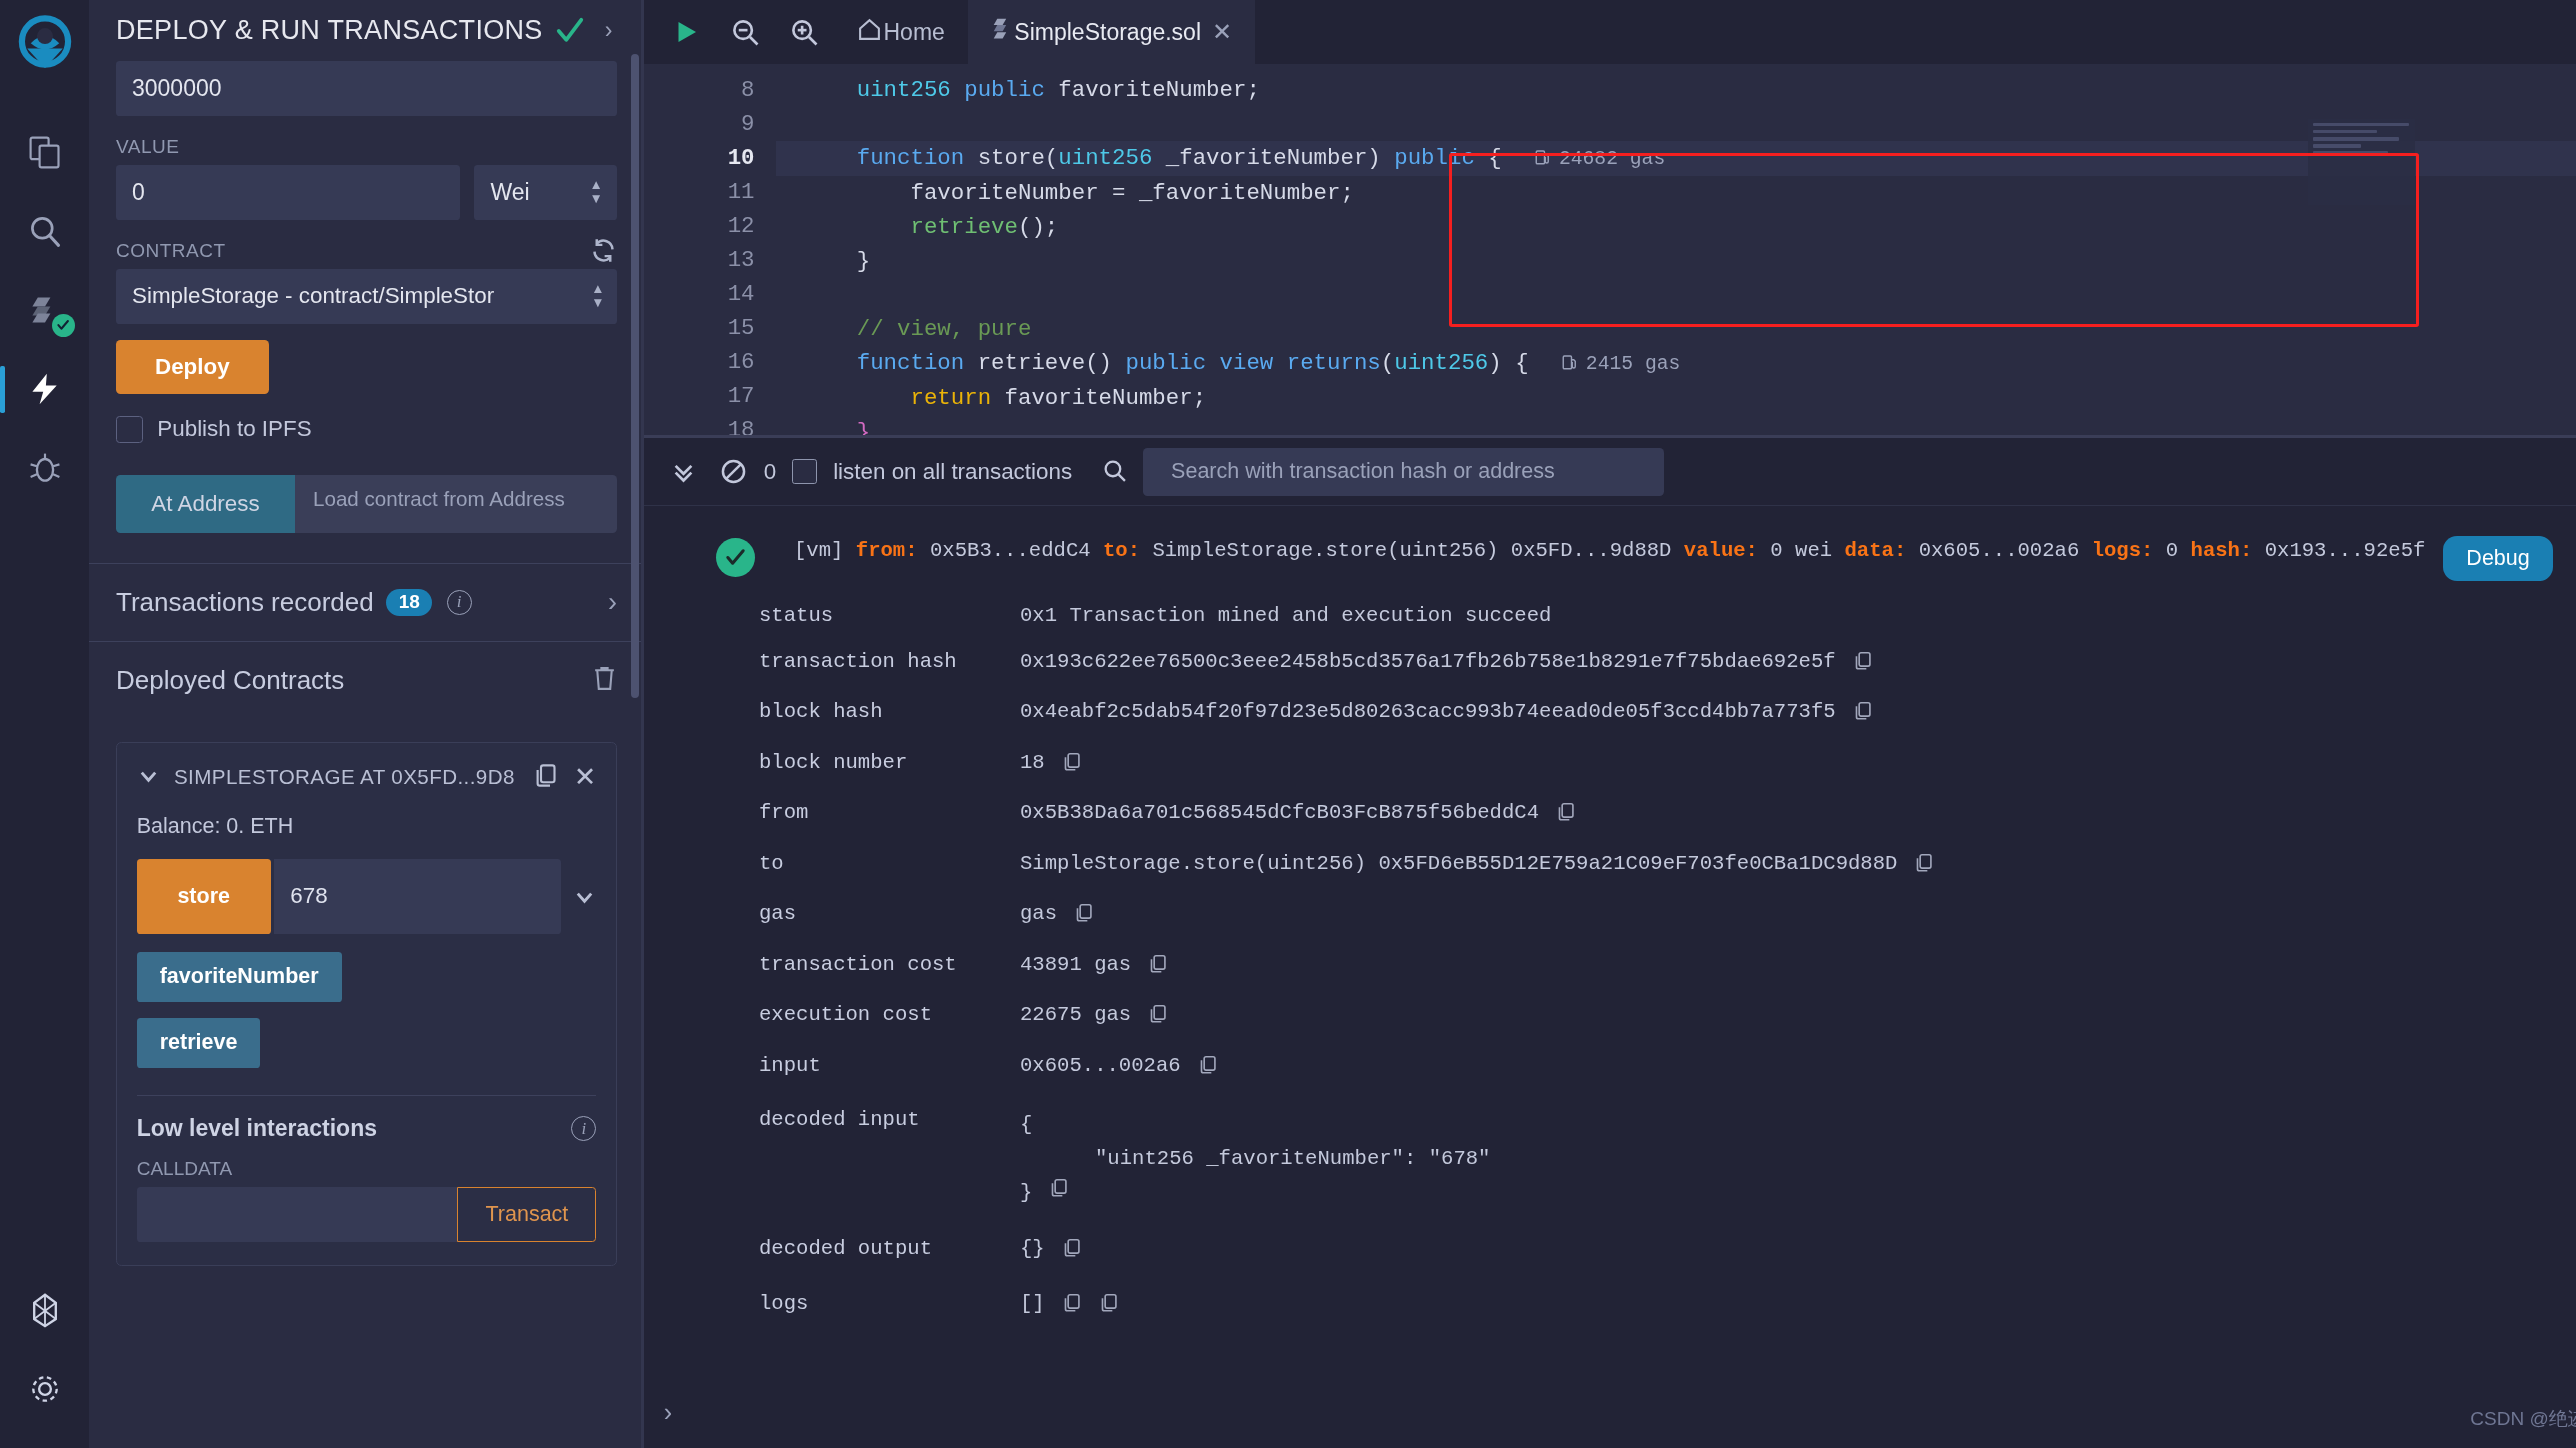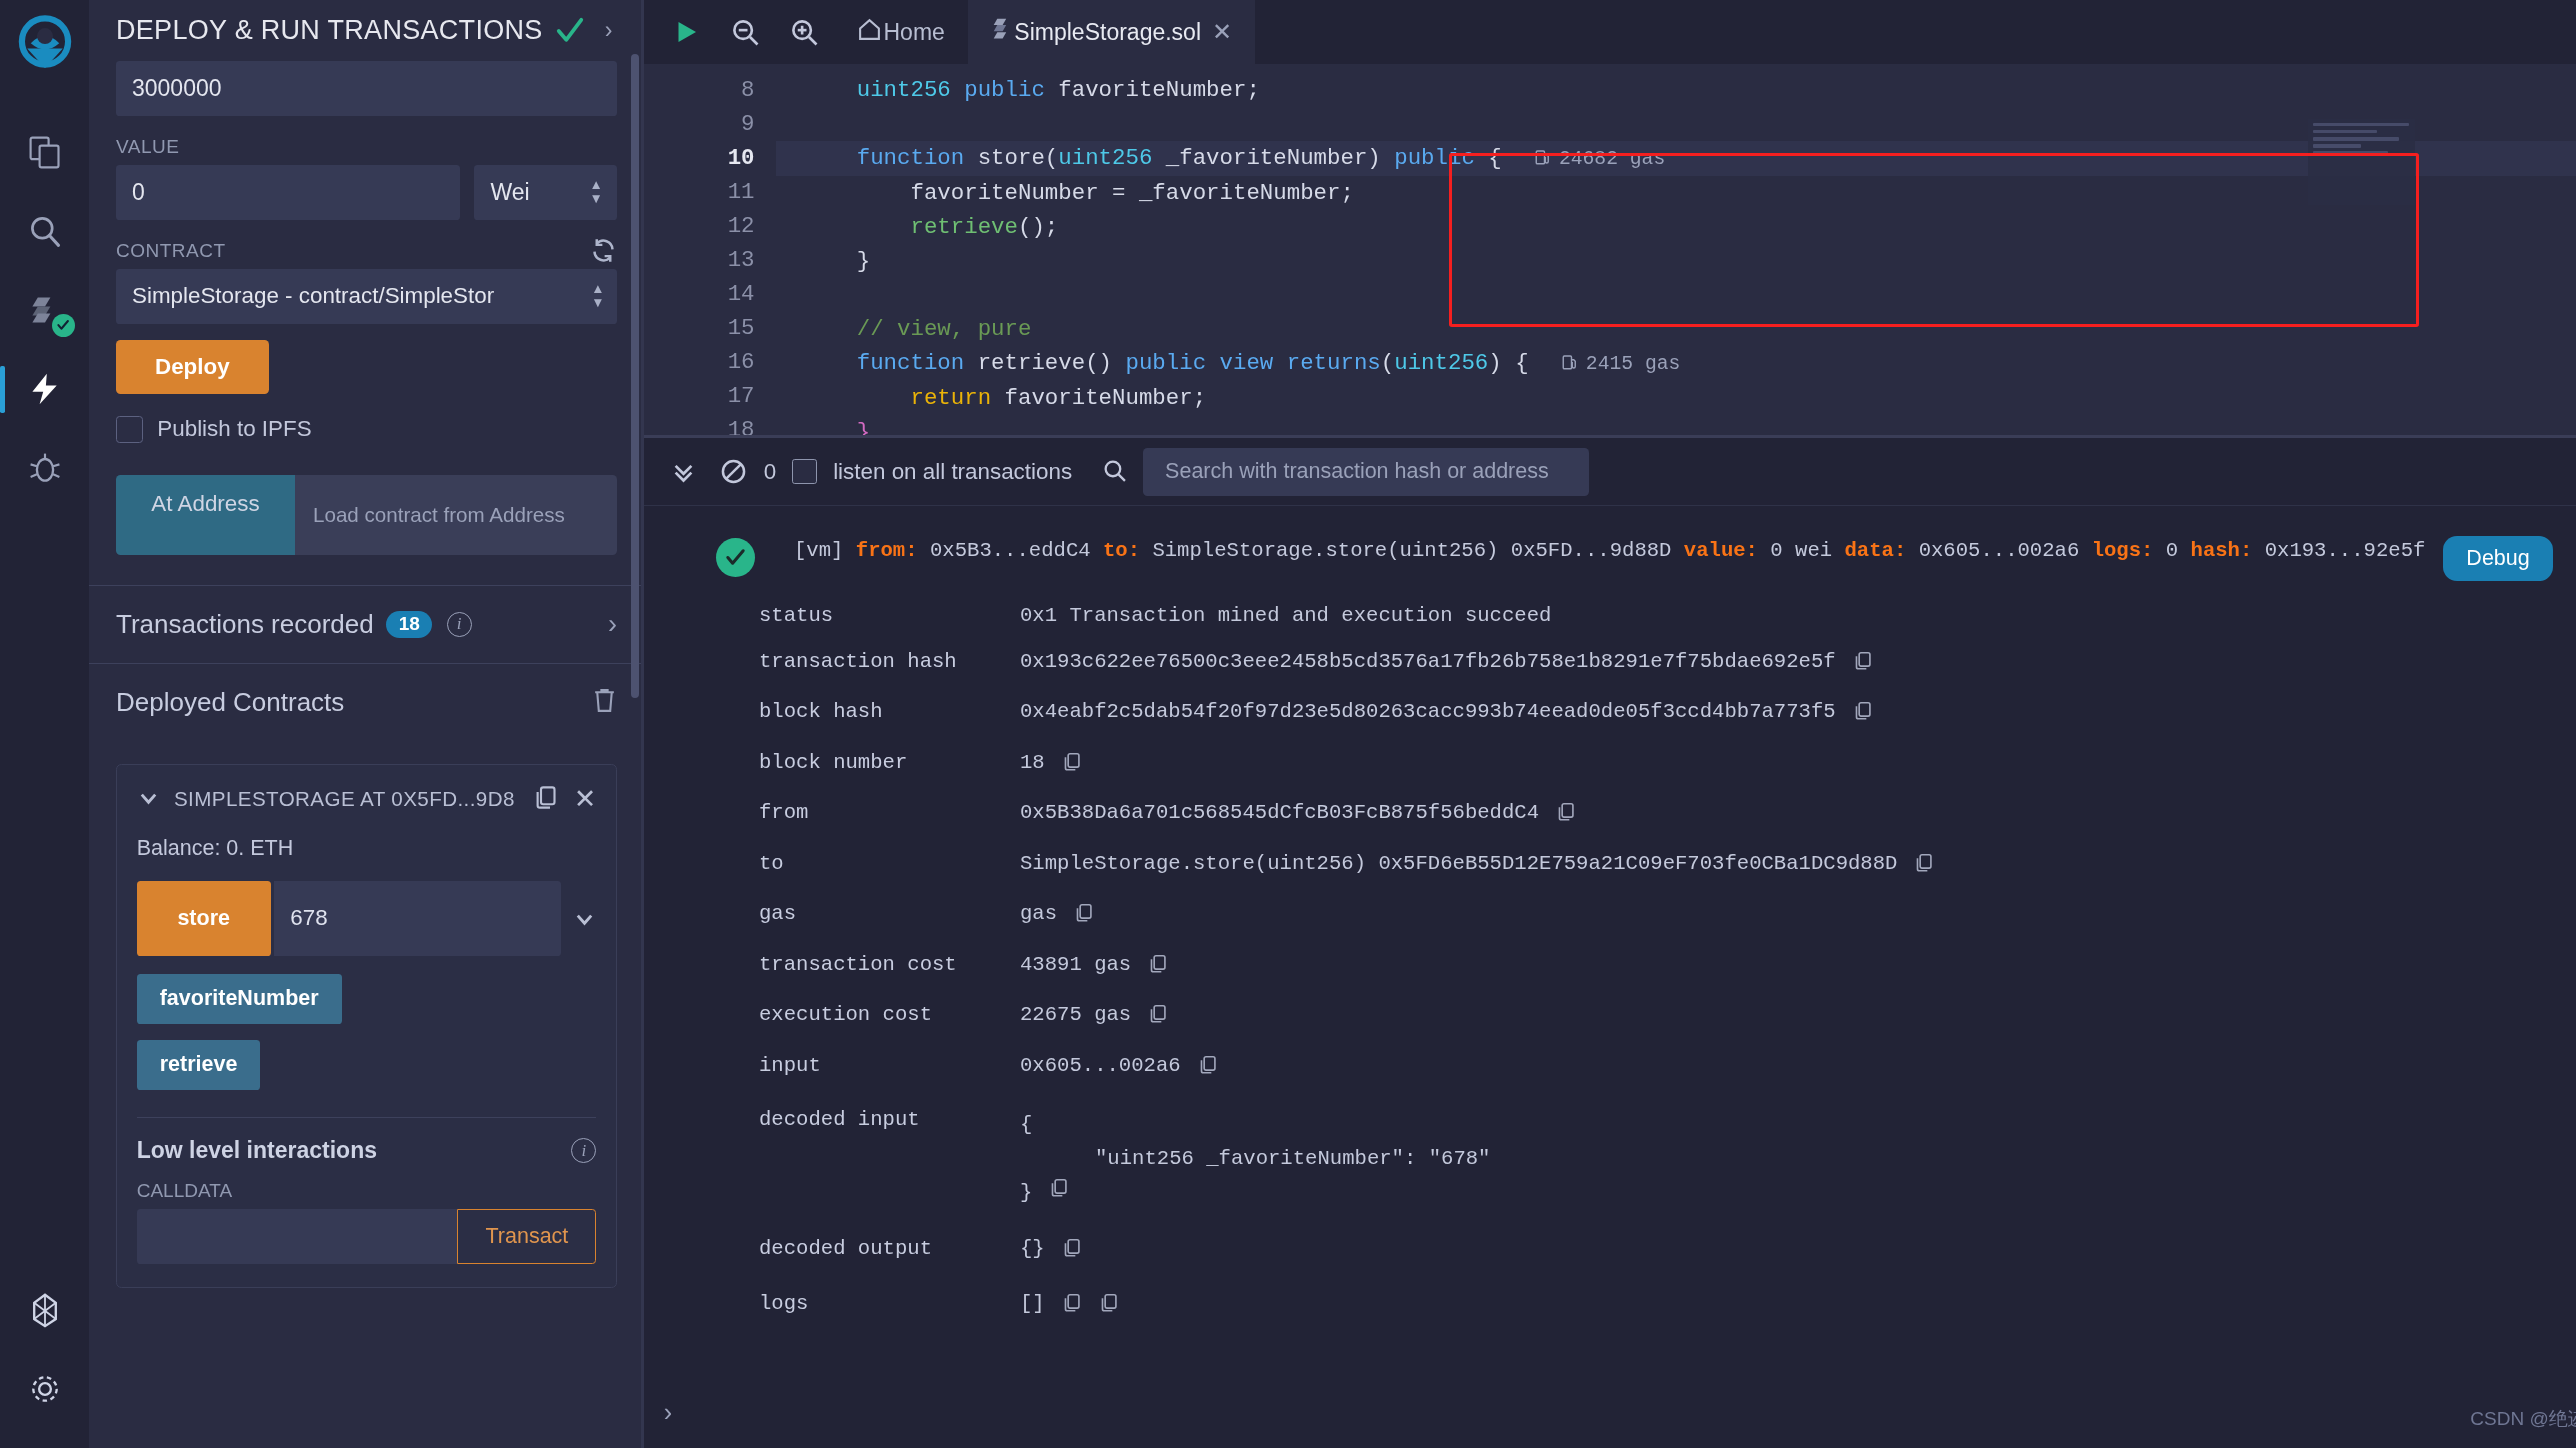--- a/index.html
+++ b/index.html
@@ -97,21 +97,21 @@
   }
   .ipfs-label { font-size: 22.4px; color: #c3c8dc; }
 
   .addr-row { display: flex; margin-top: 32px; }
   .at-address {
     background: #2f6a84; color: #cfd5e4; font-size: 22.4px;
     padding: 16px 0; width: 179px; text-align: center; border-radius: 4.5px 0 0 4.5px;
   }
   .load-contract {
     background: #3a3e58; color: #9aa1b9; font-size: 20.6px;
-    padding: 28px 18px; flex: 1; border-radius: 0 4.5px 4.5px 0;
+    padding: 12px 18px; flex: 1; border-radius: 0 4.5px 4.5px 0;
   }
 
   .divider { height: 0.9px; background: #3d415c; margin: 30px -27px 0 -27px; }
 
   .sec-head {
     display: flex; align-items: flex-start; justify-content: space-between;
     padding: 23px 0 23px 0;
   }
   .sec-title { font-size: 26px; color: #c8cde0; }
   .count-badge {
@@ -223,22 +223,22 @@
   .term-toolbar {
     height: 68px; display: flex; align-items: center; gap: 0; padding-left: 14.3px;
     border-bottom: 0.9px solid #2f3248;
   }
   .tt-ico { width: 50px; height: 68px; display: flex; align-items: center; justify-content: center; cursor: pointer; }
   .tt-count { color: #c3c8dc; font-size: 22.4px; margin: 0 16px 0 5.4px; }
   .tt-chk { width: 25px; height: 25px; border: 1.8px solid #8e95ad; border-radius: 2.7px; background: #2a2c42; margin-right: 16px; }
   .tt-label { color: #c3c8dc; font-size: 22.4px; margin-right: 30px; }
   .tt-search-ico { margin-right: 16px; }
   .tt-search {
-    background: #363a55; border-radius: 4.5px; height: 48px; width: 446px;
-    display: flex; align-items: center; padding: 0 22px; color: #9aa1b9; font-size: 21.5px;
+    background: #363a55; border-radius: 4.5px; height: 48px; width: 521px;
+    display: flex; align-items: center; padding: 0 28px; color: #9aa1b9; font-size: 21.5px;
   }
 
   .tx-area { position: relative; padding: 30px 0 0 0; }
   .tx-head { display: flex; align-items: flex-start; padding: 0 45px 0 72px; }
   .tx-ok {
     width: 39px; height: 39px; border-radius: 50%; background: #29b58a;
     display: flex; align-items: center; justify-content: center; flex: 0 0 39px; margin-top: 1.8px;
   }
   .tx-summary {
     font-family: "Liberation Mono", monospace; font-size: 20.6px; color: #c4c9dc;

